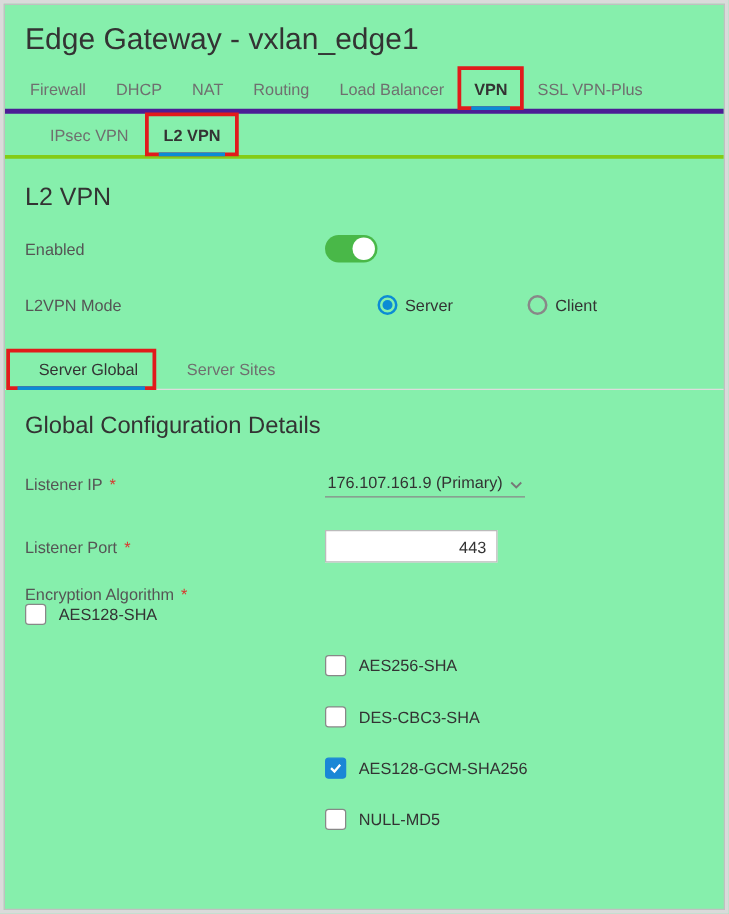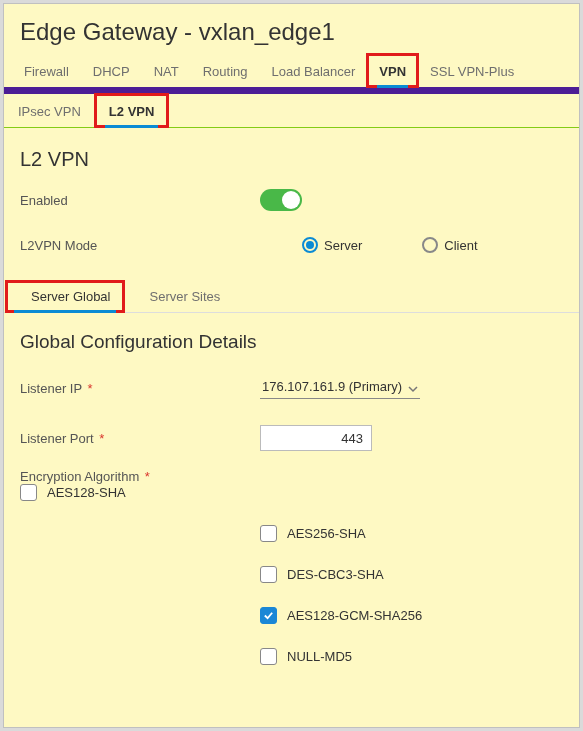--- a/index.html
+++ b/index.html
@@ -7,36 +7,36 @@
   body {
     width:583px; height:731px;
     font-family: Arial, Helvetica, sans-serif;
     background:#dadada;
     color:#333;
     font-size:13px;
   }
   .window {
     margin:3px;
     width:577px; height:725px;
-    background:#fef9c3;
+    background:#86efac;
     border:1px solid #c0c0c0;
     padding:0 16px 10px 16px;
     position:relative;
     overflow:hidden;
   }
   h1.page-title {
     font-weight:300;
     font-size:24px;
     color:#333;
     margin:14px 0 8px 0;
   }
   .tabrow {
     display:flex;
     align-items:center;
-    border-bottom:7px solid #4c1d95;
+    border-bottom:4px solid #4c1d95;
     gap:0;
     margin:0 -16px 0 -16px;
     padding:0 8px;
   }
   .tab, .subtab {
     padding:10px 12px 8px 12px;
     color:#6f6f6f;
     font-size:13px;
     cursor:pointer;
     position:relative;
@@ -48,23 +48,23 @@
   .tab.active::after, .subtab.active::after {
     content:"";
     position:absolute;
     left:10px; right:10px; bottom:-1px;
     height:3px;
     background:#0b8bd4;
   }
   .red-frame { outline:3px solid #e11b1b; outline-offset:-2px; }
   .subtabrow {
     display:flex;
-    border-bottom:1px solid #84cc16;
+    border-bottom:3px solid #84cc16;
     margin:0 -16px 0 -16px;
-    padding:0 0;
+    padding:0 22px;
   }
   .subtab { padding:10px 14px 8px 14px; font-size:13px; }
   h2.section-title {
     font-weight:300;
     font-size:20px;
     color:#333;
     margin:20px 0 10px 0;
   }
   .form-row {
     display:flex;
@@ -131,21 +131,21 @@
     padding:2px 2px 4px 2px;
     min-width:150px;
     color:#333;
     cursor:pointer;
     gap:6px;
   }
   .chevron {
     width:10px; height:10px; display:inline-block;
   }
   .text-input {
-    width:112px; height:26px;
+    width:138px; height:26px;
     border:1px solid #bbb;
     font-size:13px;
     padding:2px 8px;
     text-align:right;
     color:#333;
   }
   .check-row {
     display:flex; align-items:center; gap:10px;
     margin:0 0 24px 0;
   }

